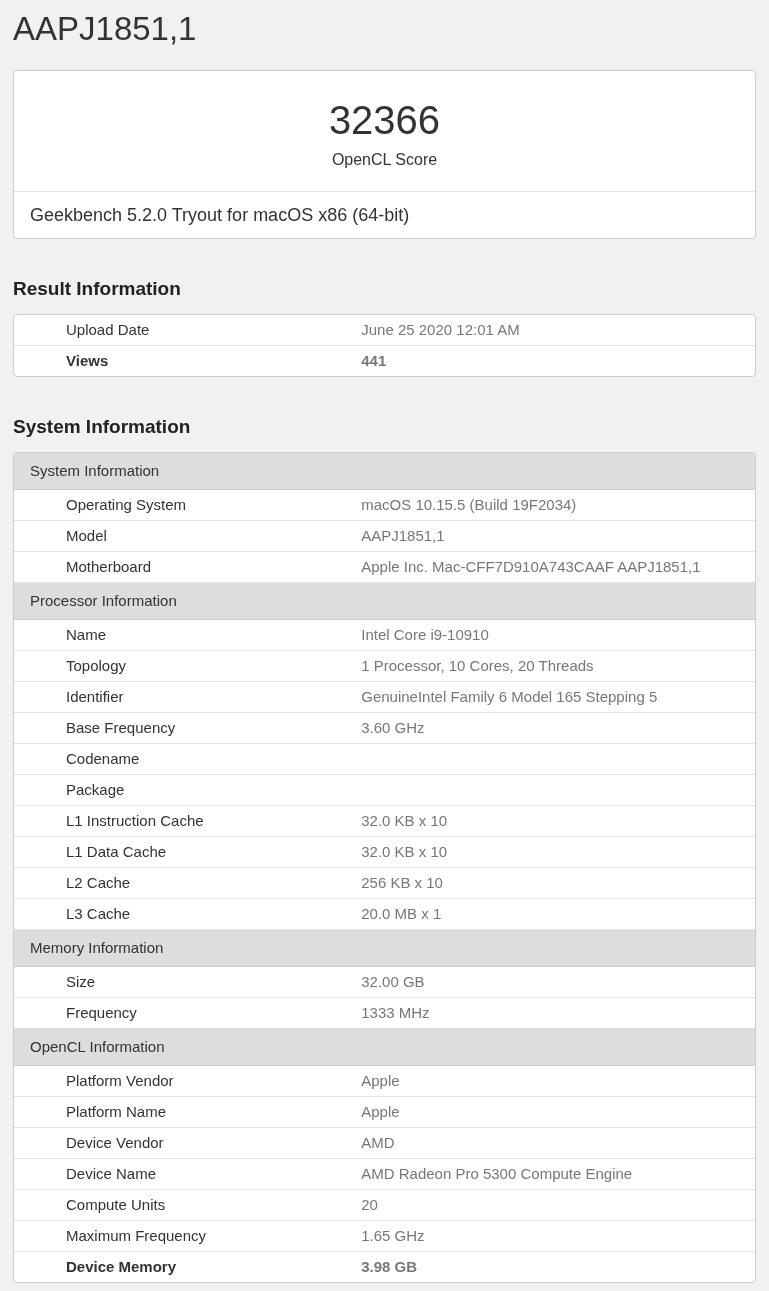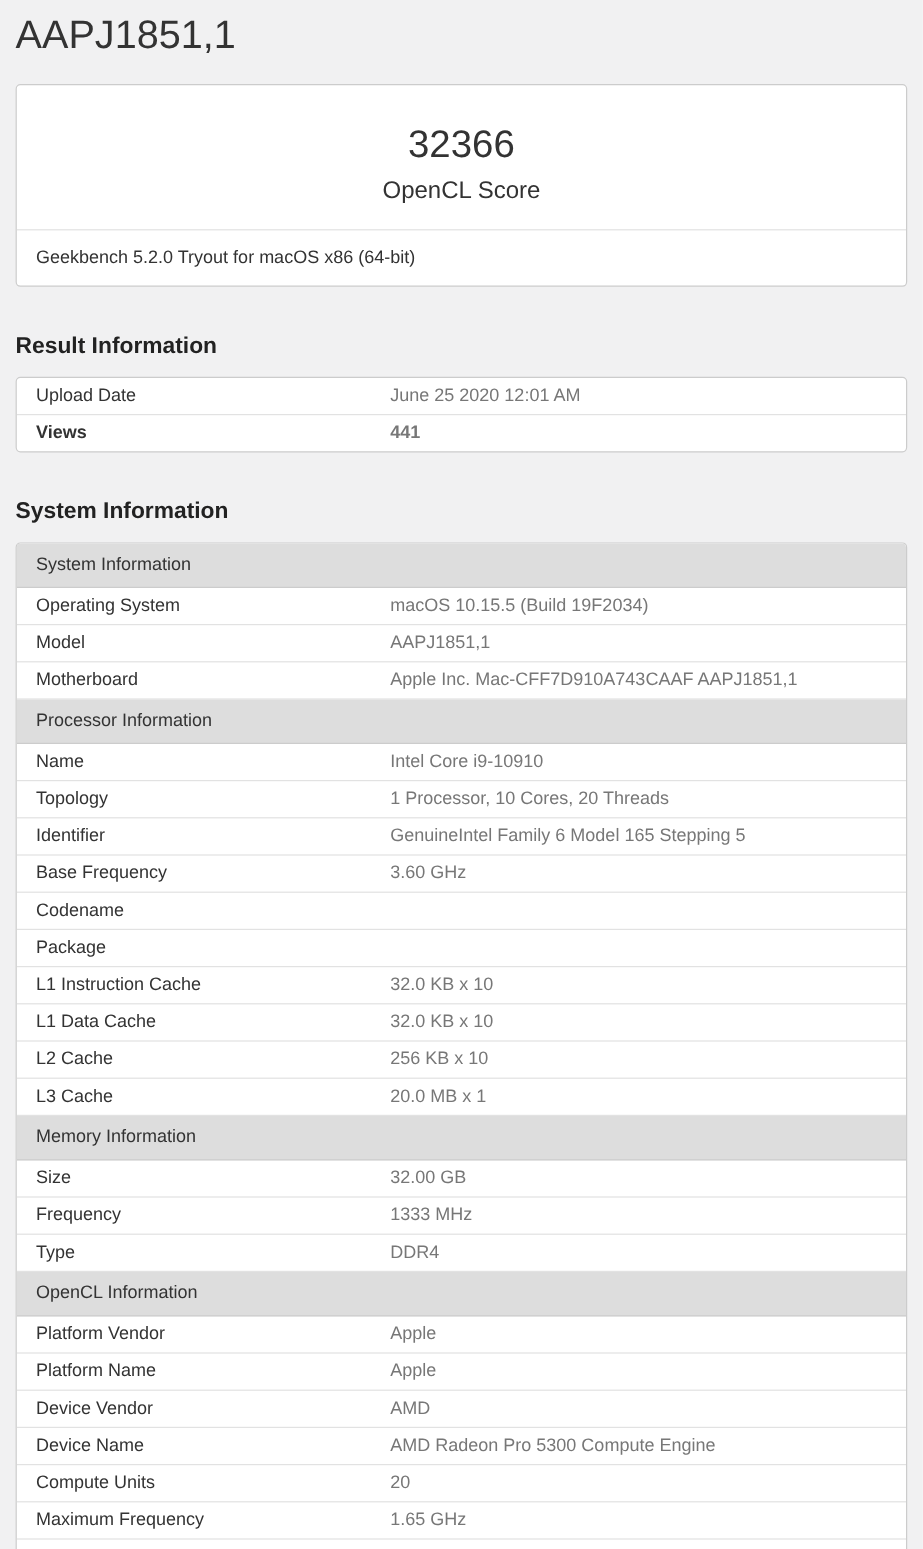--- a/index.html
+++ b/index.html
@@ -36,34 +36,34 @@
     background:var(--card-bg);
     border:1px solid var(--card-border);
     border-radius:4px;
     overflow:hidden;
   }
   .score-main{
     text-align:center;
     padding:27px 0 23px;
   }
   .score-number{
-    font-size:32px;
+    font-size:40px;
     line-height:44px;
     color:var(--label-color);
   }
   .score-label{
     margin-top:9px;
-    font-size:20px;
+    font-size:16px;
     line-height:17px;
     color:var(--label-color);
   }
   .score-footer{
     border-top:1px solid var(--row-border);
     padding:14px 16px;
-    font-size:15px;
+    font-size:18px;
     line-height:18px;
     color:var(--label-color);
   }
   h2.section-heading{
     margin:0;
     padding-top:38px;
     padding-bottom:14px;
     font-size:19px;
     line-height:23px;
     font-weight:700;
@@ -79,20 +79,21 @@
     display:flex;
     border-bottom:1px solid var(--row-border);
   }
   .info-table .row:last-child{border-bottom:none;font-weight:bold;}
   .cell-label{
     width:42%;
     padding:6px 16px 7px;
     font-size:15px;
     line-height:17px;
     color:var(--label-color);
+    margin-left:36px;
   }
   .cell-value{
     flex:1;
     padding:6px 8px 7px 0;
     font-size:15px;
     line-height:17px;
     color:var(--value-color);
   }
   .section-header-row{
     background:var(--header-bg);
@@ -190,24 +191,20 @@
       </div>
       <div class="section-header-row">Memory Information</div>
       <div class="row">
         <div class="cell-label">Size</div>
         <div class="cell-value">32.00 GB</div>
       </div>
       <div class="row">
         <div class="cell-label">Frequency</div>
         <div class="cell-value">1333 MHz</div>
       </div>
-      <div class="row">
-        <div class="cell-label">Type</div>
-        <div class="cell-value">DDR4</div>
-      </div>
       <div class="section-header-row">OpenCL Information</div>
       <div class="row">
         <div class="cell-label">Platform Vendor</div>
         <div class="cell-value">Apple</div>
       </div>
       <div class="row">
         <div class="cell-label">Platform Name</div>
         <div class="cell-value">Apple</div>
       </div>
       <div class="row">

